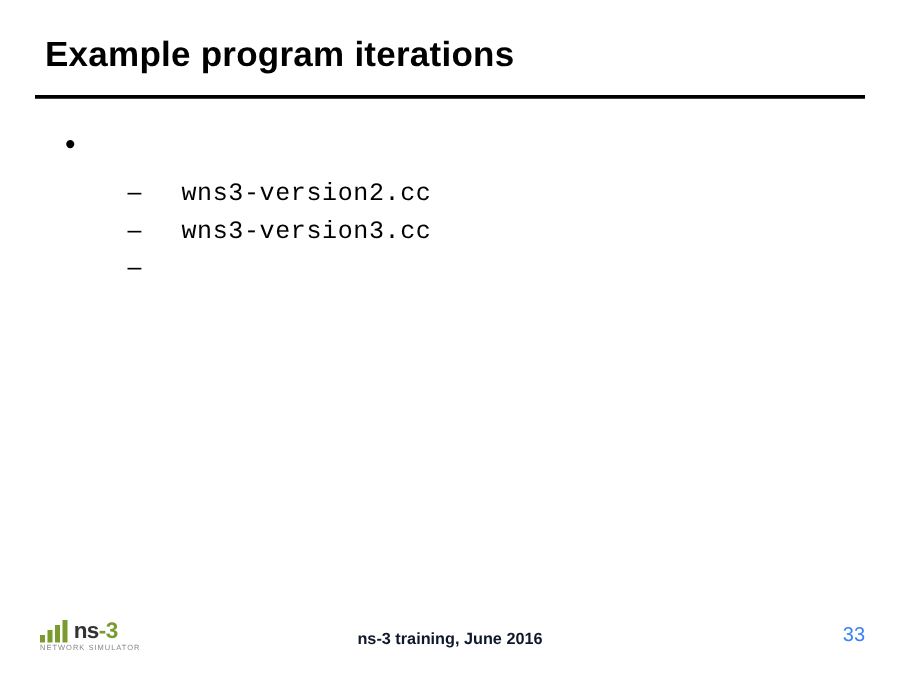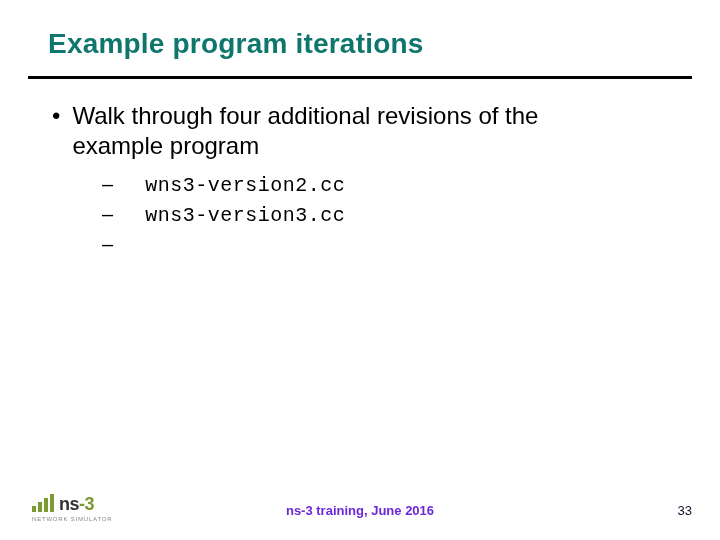--- a/index.html
+++ b/index.html
@@ -16,23 +16,22 @@
       height: 100%;
       position: relative;
       padding: 0;
     }
     .title-block {
       padding: 28px 36px 8px 36px;
     }
     .slide-title {
       font-size: 28px;
       font-weight: bold;
-      color: #0f766e;
+      color: #000000;
       letter-spacing: 0.2px;
-      margin-left: 12px;
     }
     .title-rule {
       border: none;
       border-top: 3px solid #000;
       margin: 8px 28px 0 28px;
     }
     .content {
       padding: 22px 48px 0 48px;
     }
     .bullet-row {
@@ -87,21 +86,21 @@
     .logo {
       position: absolute;
       left: 32px;
       bottom: 0;
       display: flex;
       flex-direction: column;
       align-items: flex-start;
     }
     .logo-top {
       display: flex;
-      align-items: flex-start;
+      align-items: center;
       gap: 2px;
     }
     .logo-bars {
       display: flex;
       align-items: flex-end;
       gap: 2px;
       margin-right: 3px;
     }
     .bar {
       width: 4px;
@@ -124,44 +123,43 @@
       letter-spacing: 0.8px;
       margin-top: 1px;
     }
     .footer-center {
       position: absolute;
       left: 50%;
       bottom: 4px;
       transform: translateX(-50%);
       font-size: 13px;
       font-weight: bold;
-      color: #6d28d9;
+      color: #0f172a;
     }
     .page-num {
       position: absolute;
       right: 28px;
       bottom: 4px;
-      font-size: 13px;
-      color: #0f172a;
+      font-size: 16px;
+      color: #3b82f6;
     }
   </style>
 </head>
 <body>
 
 <div class="slide">
 
   <div class="title-block">
     <h1 class="slide-title">Example program iterations</h1>
   </div>
   <hr class="title-rule">
 
   <div class="content">
     <div class="bullet-row">
       <span class="bullet-dot">•</span>
-      <span class="bullet-text">Walk through four additional revisions of the example program</span>
     </div>
     <div class="sub-list">
       <div class="sub-row">
         <span class="sub-dash">–</span>
         <span class="sub-text">wns3-version2.cc</span>
       </div>
       <div class="sub-row">
         <span class="sub-dash">–</span>
         <span class="sub-text">wns3-version3.cc</span>
       </div>

